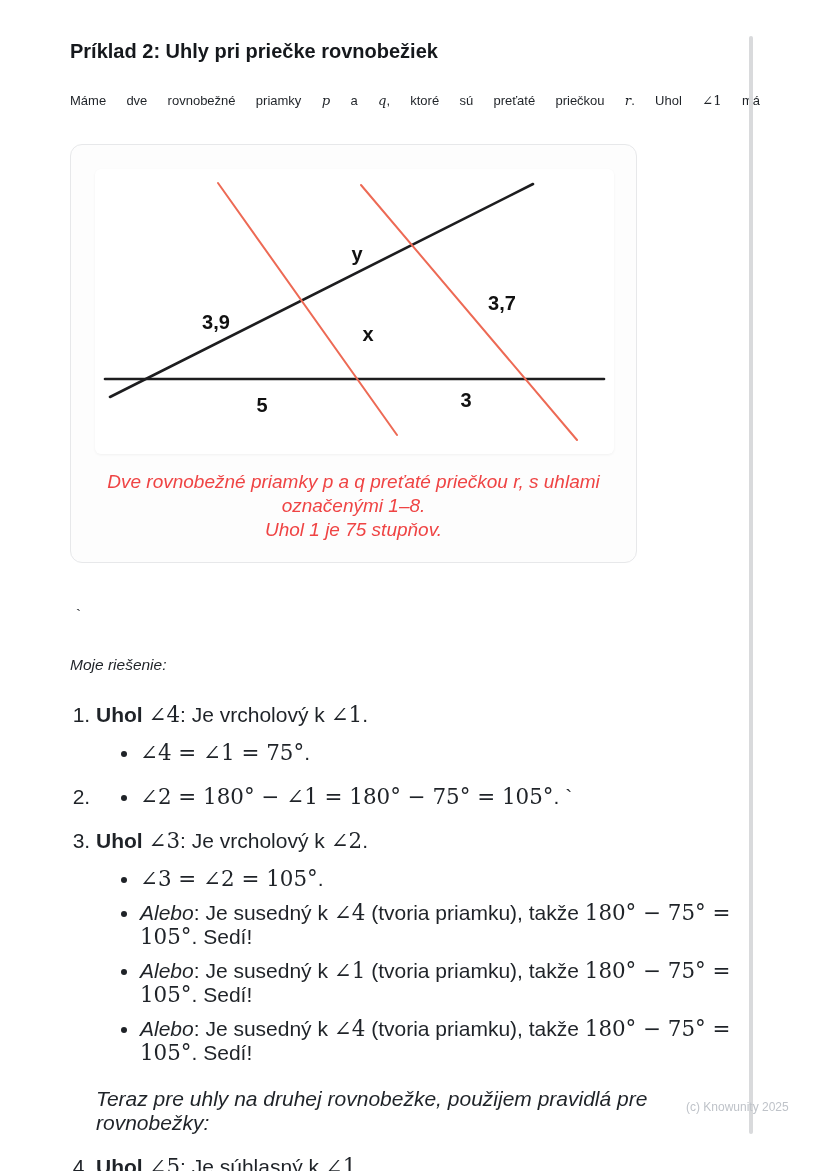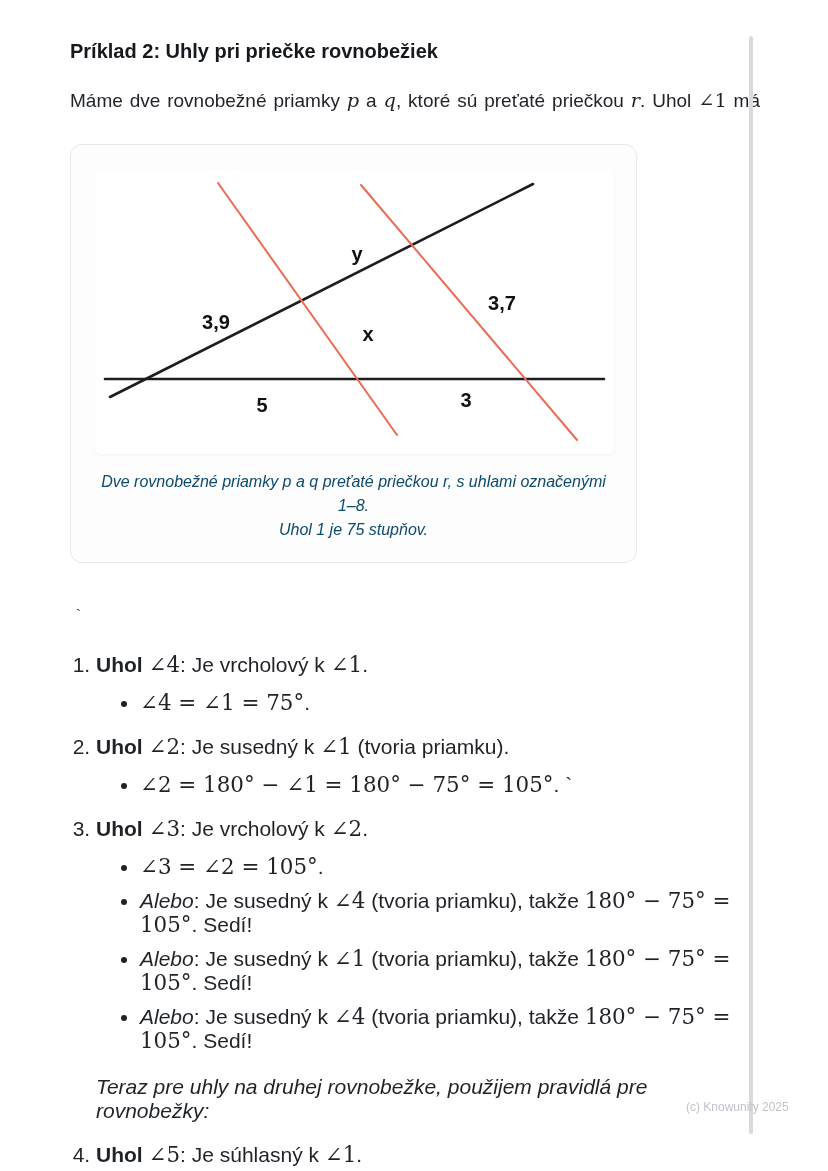--- a/index.html
+++ b/index.html
@@ -23,21 +23,21 @@
     width: 690px;
   }
   .doc-title {
     font-size: 20px;
     font-weight: 700;
     color: #15181c;
     margin: 0 0 24px 0;
     line-height: 22px;
   }
   .intro {
-    font-size: 19px;
+    font-size: 13px;
     line-height: 30px;
     margin: 0 0 28px 0;
   }
   .intro .jline { text-align: justify; text-align-last: justify; }
   .seg-plain {}
   .seg-math, .seg-mvar {
     font-family: "DejaVu Serif", "DejaVu Sans", serif;
     font-size: 1.02em;
   }
   .seg-mvar { font-style: italic; }
@@ -64,22 +64,22 @@
     font-family: "Liberation Sans", "DejaVu Sans", sans-serif;
     font-weight: 700;
     font-size: 20px;
     fill: #111111;
     text-anchor: middle;
   }
   .caption {
     margin-top: 16px;
     text-align: center;
     font-style: italic;
-    color: #0c4a6e;
-    font-size: 16px;
+    color: #ef4444;
+    font-size: 19px;
     line-height: 24px;
   }
   .stray {
     margin: 40px 0 0 6px;
     font-size: 15.5px;
     line-height: 24px;
     height: 24px;
   }
   .solution-heading {
     font-style: italic;
@@ -153,30 +153,30 @@
         </svg>
       </div>
       <figcaption class="caption">
         <div>Dve rovnobežné priamky p a q preťaté priečkou r, s uhlami označenými 1–8.</div>
         <div>Uhol 1 je 75 stupňov.</div>
       </figcaption>
     </figure>
 
     <p class="stray">`</p>
 
+    <p class="solution-heading">Moje riešenie:</p>
 
     <ol class="solution" id="solution-list">
         <li>
           <p class="item-title"><span class="seg-bold">Uhol </span><span class="seg-math">∠4</span><span class="seg-plain">: Je vrcholový k </span><span class="seg-math">∠1</span><span class="seg-plain">.</span></p>
           <ul class="bullets">
             <li><span class="seg-math">∠4 = ∠1 = 75°</span><span class="seg-plain">.</span></li>
           </ul>
         </li>
         <li>
-          <p class="item-title"><span class="seg-bold">Uhol </span><span class="seg-math">∠2</span><span class="seg-plain">: Je susedný k </span><span class="seg-math">∠1</span><span class="seg-plain"> (tvoria priamku).</span></p>
           <ul class="bullets">
             <li><span class="seg-math">∠2 = 180° − ∠1 = 180° − 75° = 105°</span><span class="seg-plain">. `</span></li>
           </ul>
         </li>
         <li>
           <p class="item-title"><span class="seg-bold">Uhol </span><span class="seg-math">∠3</span><span class="seg-plain">: Je vrcholový k </span><span class="seg-math">∠2</span><span class="seg-plain">.</span></p>
           <ul class="bullets">
             <li><span class="seg-math">∠3 = ∠2 = 105°</span><span class="seg-plain">.</span></li>
             <li><span class="seg-italic">Alebo</span><span class="seg-plain">: Je susedný k </span><span class="seg-math">∠4</span><span class="seg-plain"> (tvoria priamku), takže </span><span class="seg-math">180° − 75° = 105°</span><span class="seg-plain">. Sedí!</span></li>
             <li><span class="seg-italic">Alebo</span><span class="seg-plain">: Je susedný k </span><span class="seg-math">∠1</span><span class="seg-plain"> (tvoria priamku), takže </span><span class="seg-math">180° − 75° = 105°</span><span class="seg-plain">. Sedí!</span></li>

